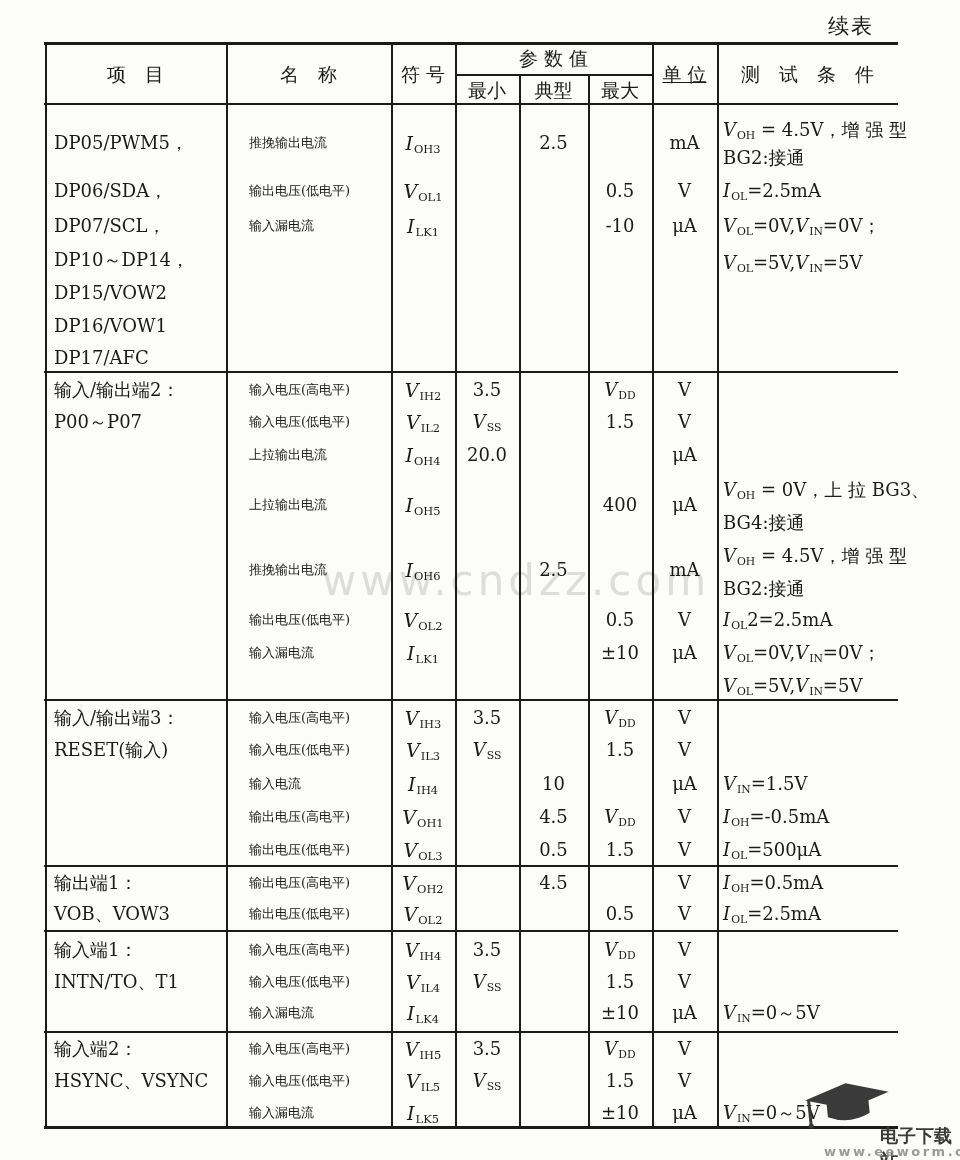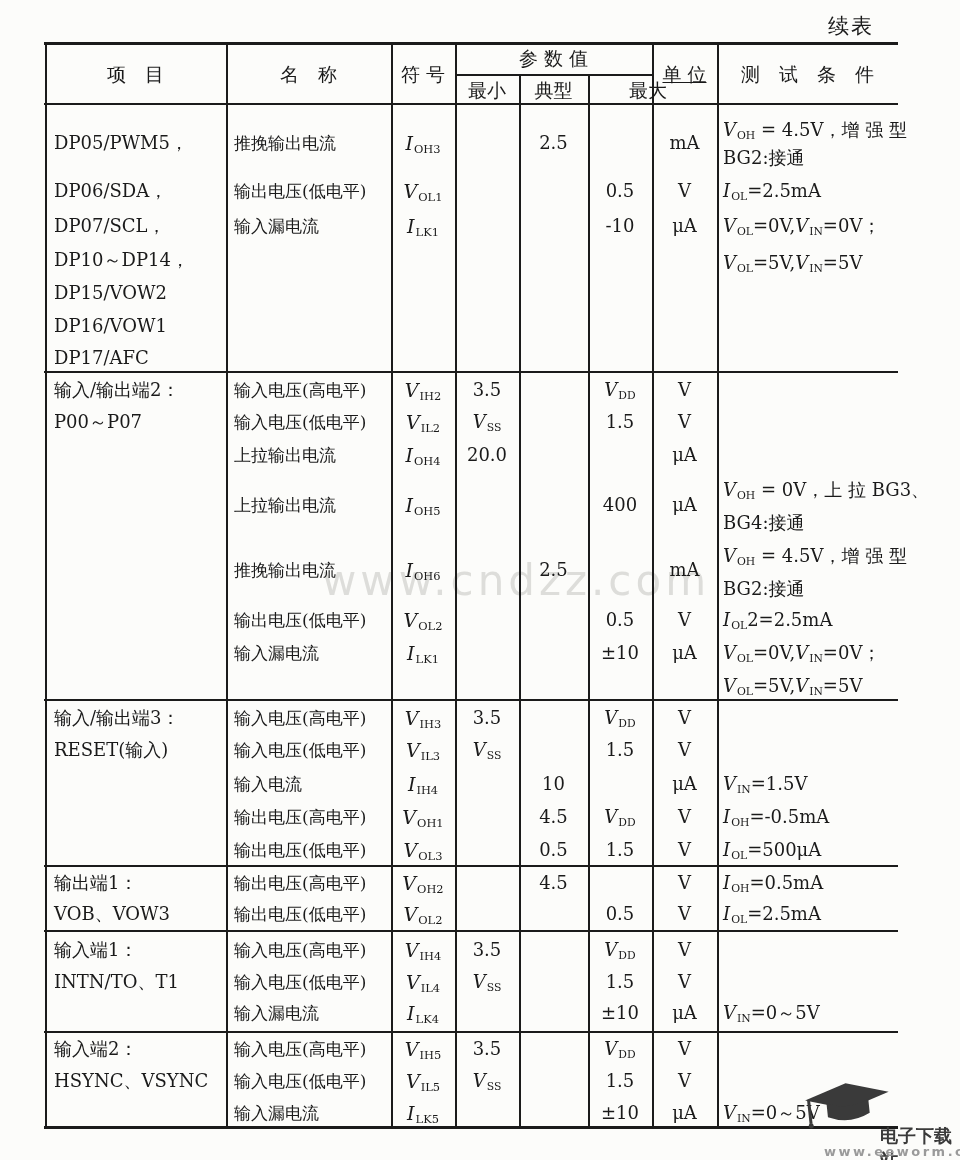--- a/index.html
+++ b/index.html
@@ -1,21 +1,21 @@
 <!DOCTYPE html>
 <html lang="zh"><head>
 <meta charset="utf-8">
 <style>
   html,body{margin:0;padding:0;background:#e8e8e6;}
   .page{position:relative;width:960px;height:1160px;background:#fcfcfa;
         font-family:"DejaVu Serif","Liberation Serif",serif;color:#1a1a1a;overflow:hidden;}
   .hl,.vl{position:absolute;background:#1b1b1b;}
   .cell{position:absolute;height:26px;line-height:26px;font-size:18px;white-space:nowrap;}
   .col-item{left:54px;width:166px;}
-  .col-name{left:234px;width:154px;font-size:17px;}
+  .col-name{left:249px;width:154px;font-size:13px;}
   .col-sym{left:392px;width:62px;text-align:center;font-size:19px;}
   .col-min{left:456px;width:62px;text-align:center;}
   .col-typ{left:520px;width:67px;text-align:center;}
   .col-max{left:589px;width:62px;text-align:center;}
   .col-unit{left:653px;width:63px;text-align:center;}
   .col-cond{left:723px;width:176px;}
   .hc{position:absolute;height:26px;line-height:26px;text-align:center;font-size:19px;white-space:nowrap;}
   sub{font-size:0.6em;vertical-align:-0.25em;letter-spacing:0;}
   i.vsym{font-style:italic;padding-right:1px;}
   .continued{position:absolute;left:828px;top:12px;font-size:21px;letter-spacing:2px;}
@@ -55,21 +55,21 @@
   <div class="vl" style="left:588px;top:74px;width:2px;height:1055px;"></div>
   <div class="vl" style="left:652px;top:42px;width:2px;height:1087px;"></div>
   <div class="vl" style="left:717px;top:42px;width:2px;height:1087px;"></div>
 
   <div class="hc" style="left:45px;top:61px;width:181px;">项　目</div>
   <div class="hc" style="left:226px;top:61px;width:165px;">名　称</div>
   <div class="hc" style="left:391px;top:61px;width:64px;">符 号</div>
   <div class="hc" style="left:455px;top:45px;width:197px;">参 数 值</div>
   <div class="hc" style="left:455px;top:77px;width:64px;">最小</div>
   <div class="hc" style="left:519px;top:77px;width:69px;">典型</div>
-  <div class="hc" style="left:588px;top:77px;width:64px;margin-left:28px;">最大</div>
+  <div class="hc" style="left:588px;top:77px;width:64px;">最大</div>
   <div class="hc" style="left:652px;top:61px;width:65px;text-decoration:underline;">单 位</div>
   <div class="hc" style="left:717px;top:61px;width:181px;">测　试　条　件</div>
 
   <div class="cell col-item" style="top:130px">DP05/PWM5，</div>
   <div class="cell col-item" style="top:178px">DP06/SDA，</div>
   <div class="cell col-item" style="top:213px">DP07/SCL，</div>
   <div class="cell col-item" style="top:247px">DP10～DP14，</div>
   <div class="cell col-item" style="top:280px">DP15/VOW2</div>
   <div class="cell col-item" style="top:313px">DP16/VOW1</div>
   <div class="cell col-item" style="top:345px">DP17/AFC</div>

